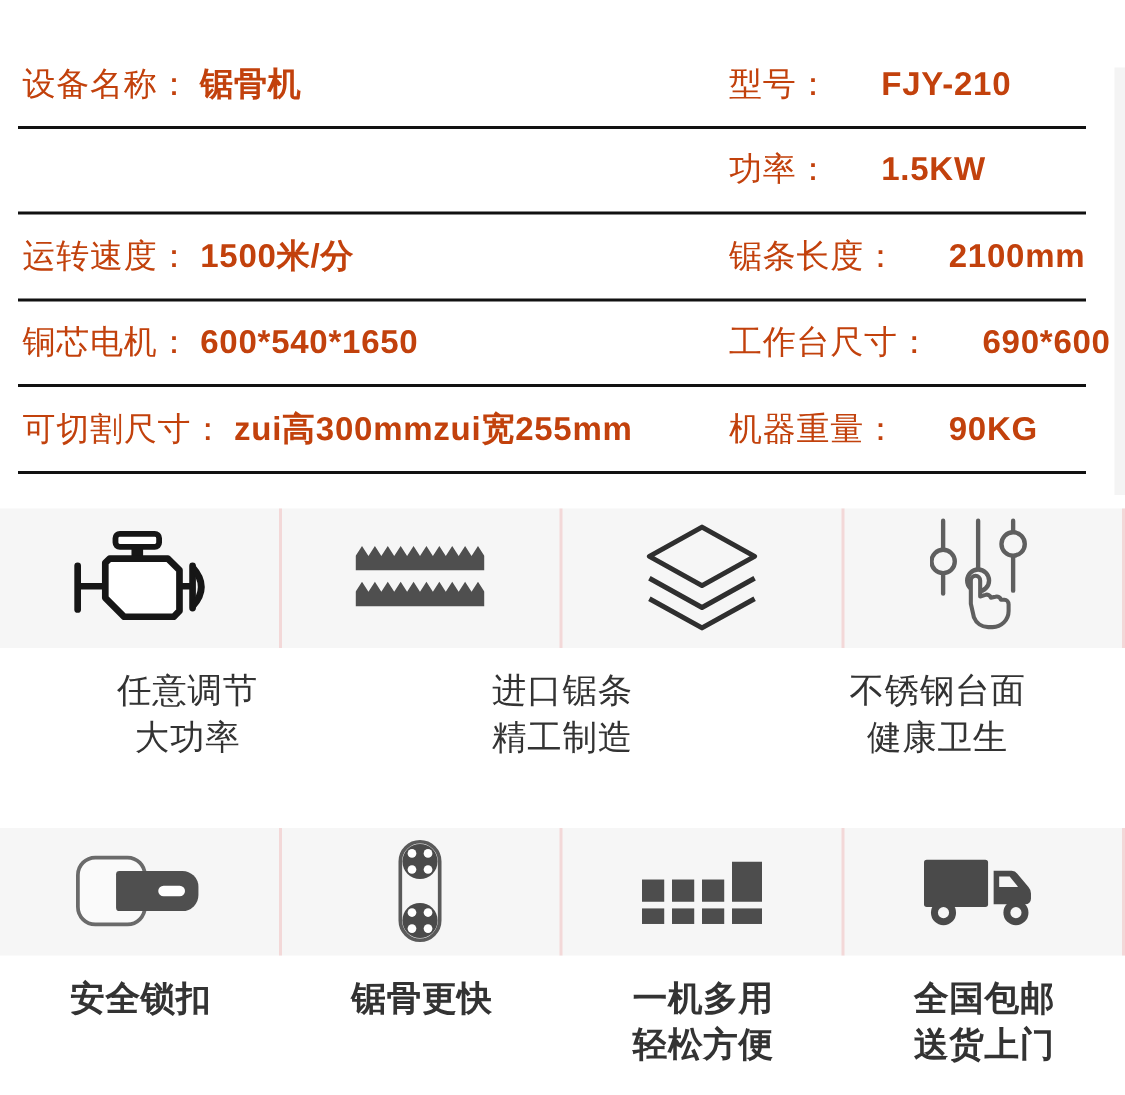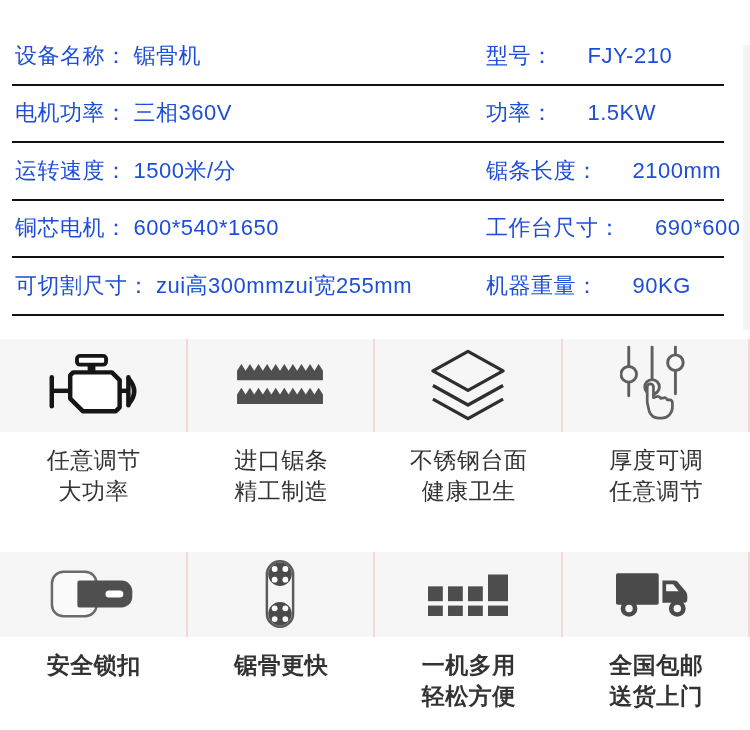--- a/index.html
+++ b/index.html
@@ -8,25 +8,25 @@
     font-family:"Liberation Sans","DejaVu Sans",sans-serif;
     -webkit-font-smoothing:antialiased;
   }
   
   .spec{position:relative;padding-top:28px;}
   .edge-strip{position:absolute;right:0;top:45px;width:7px;height:285px;background:#f4f4f4;}
   .spec-row{
     position:relative;height:57.5px;margin:0 26px 0 12px;
     border-bottom:2px solid #111111;box-sizing:border-box;
     display:flex;align-items:center;
-    font-size:22px;color:#1d4ed8;letter-spacing:.5px;
+    font-size:22px;color:#c2410c;letter-spacing:.5px;
   }
   .spec-row .cell{display:flex;align-items:center;padding-left:3px;white-space:nowrap;}
   .spec-row .cell.right{position:absolute;left:474px;top:0;height:100%;padding-left:0;gap:28px;}
-  .spec-row .val{margin-left:6px;}
+  .spec-row .val{margin-left:6px;font-weight:bold;}
   
   .features{margin-top:23px;}
   .feature-block + .feature-block{margin-top:45px;font-weight:bold;}
   .icon-band{display:flex;height:93px;background:#f6f6f6;}
   .feature-block.second .icon-band{height:85px;}
   .icell{
     flex:1;display:flex;align-items:center;justify-content:center;
     border-right:2px solid #f3d8d8;box-sizing:border-box;
   }
   .caps{display:flex;padding-top:13px;}
@@ -45,24 +45,20 @@
         <span class="lbl">设备名称：</span>
           <span class="val">锯骨机</span>
       </div>
       <div class="cell right">
         <span class="lbl">型号：</span>
           <span class="val">FJY-210</span>
       </div>
     </div>
 
     <div class="spec-row">
-      <div class="cell">
-        <span class="lbl">电机功率：</span>
-          <span class="val">三相360V</span>
-      </div>
       <div class="cell right">
         <span class="lbl">功率：</span>
           <span class="val">1.5KW</span>
       </div>
     </div>
 
     <div class="spec-row">
       <div class="cell">
         <span class="lbl">运转速度：</span>
           <span class="val">1500米/分</span>
@@ -150,24 +146,20 @@
           <div>任意调节</div>
           <div>大功率</div>
         </div>
         <div class="cap">
           <div>进口锯条</div>
           <div>精工制造</div>
         </div>
         <div class="cap">
           <div>不锈钢台面</div>
           <div>健康卫生</div>
-        </div>
-        <div class="cap">
-          <div>厚度可调</div>
-          <div>任意调节</div>
         </div>
       </div>
     </div>
 
     <div class="feature-block second">
       <div class="icon-band">
         <div class="icell">
           <svg width="86" height="50" viewBox="0 0 96 56">
             <rect x="2" y="3" width="50" height="50" rx="13" fill="#fafafa" stroke="#6a6a6a" stroke-width="2.8"></rect>
             <path d="M33,13 H80 a12,12 0 0 1 12,12 v6 a12,12 0 0 1 -12,12 H33 a2.5,2.5 0 0 1 -2.5,-2.5 V15.5 A2.5,2.5 0 0 1 33,13 Z" fill="#4f4f4f"></path>

